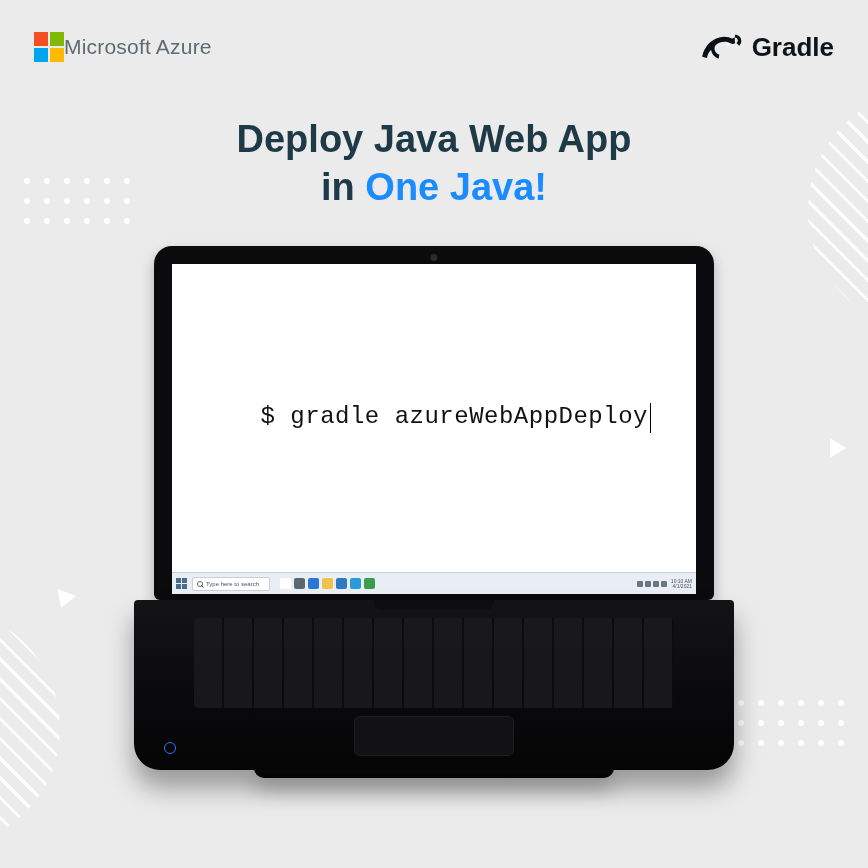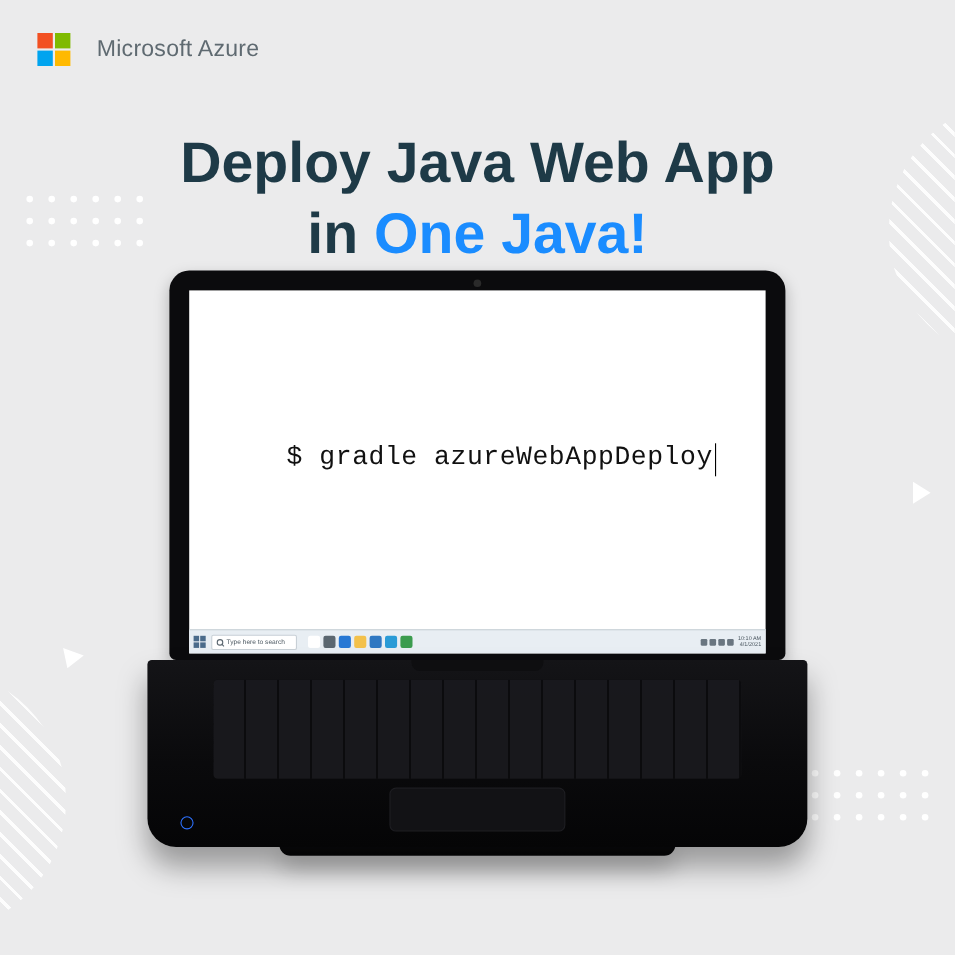--- a/index.html
+++ b/index.html
@@ -65,21 +65,21 @@
   }
   .tri.t1 { top: 438px; right: 22px; }
   .tri.t2 { bottom: 260px; left: 54px; transform: rotate(20deg); }
 
   
   .header {
     position: absolute;
     top: 30px; left: 34px; right: 34px;
     display: flex; justify-content: space-between; align-items: center;
   }
-  .azure-logo { display: flex; align-items: center; gap: 24px; }
+  .azure-logo { display: flex; align-items: center; gap: 0; }
   .ms-squares {
     display: grid;
     grid-template-columns: 14px 14px;
     grid-template-rows: 14px 14px;
     gap: 2px;
   }
   .ms-squares span:nth-child(1){background:#f25022}
   .ms-squares span:nth-child(2){background:#7fba00}
   .ms-squares span:nth-child(3){background:#00a4ef}
   .ms-squares span:nth-child(4){background:#ffb900}
@@ -93,21 +93,21 @@
   .elephant {
     width: 44px; height: 34px; position: relative;
   }
   .elephant svg { width: 100%; height: 100%; }
 
   
   .headline {
     position: absolute;
     top: 116px; left: 0; right: 0;
     text-align: center;
-    font-size: 52px;
+    font-size: 38px;
     font-weight: 600;
     line-height: 1.25;
     color: #1e3a47;
   }
   .headline .accent { color: #1a8cff; }
 
   
   .laptop {
     position: absolute;
     left: 50%; transform: translateX(-50%);
@@ -301,20 +301,29 @@
 <div class="header">
   <div class="azure-logo">
     <div class="ms-squares">
       <span></span>
         <span></span>
         <span></span>
         <span></span>
     </div>
     <div class="azure-text">Microsoft Azure</div>
   </div>
+  <div class="gradle-logo">
+    <div class="elephant">
+      <svg viewBox="0 0 64 48">
+        <path fill="#0b1015" d="M54 6c5 0 9 4 9 9 0 3-1 5-3 7l-4-4c1-1 2-2 2-4 0-2-2-4-4-4-2 0-3 1-4 2-5-3-12-4-19-2C19 13 9 23 6 38l7 2c1-5 3-9 6-12 1 6 5 11 11 13l1-6c-4-1-7-5-7-9 0-2 1-4 2-5 6-5 15-6 22-2 2 1 4 1 6-1 0 0 0 0 0 0-1-6 0-12 0-12z"></path>
+        <circle fill="#ffffff" cx="44" cy="20" r="2"></circle>
+      </svg>
+    </div>
+    <div class="gradle-text">Gradle</div>
+  </div>
 </div>
 
 <div class="headline">
   <span>Deploy Java Web App</span><br>
   <span>in </span><span class="accent">One Java!</span>
 </div>
 
 <div class="laptop">
   <div class="lid">
     <div class="camera"></div>

